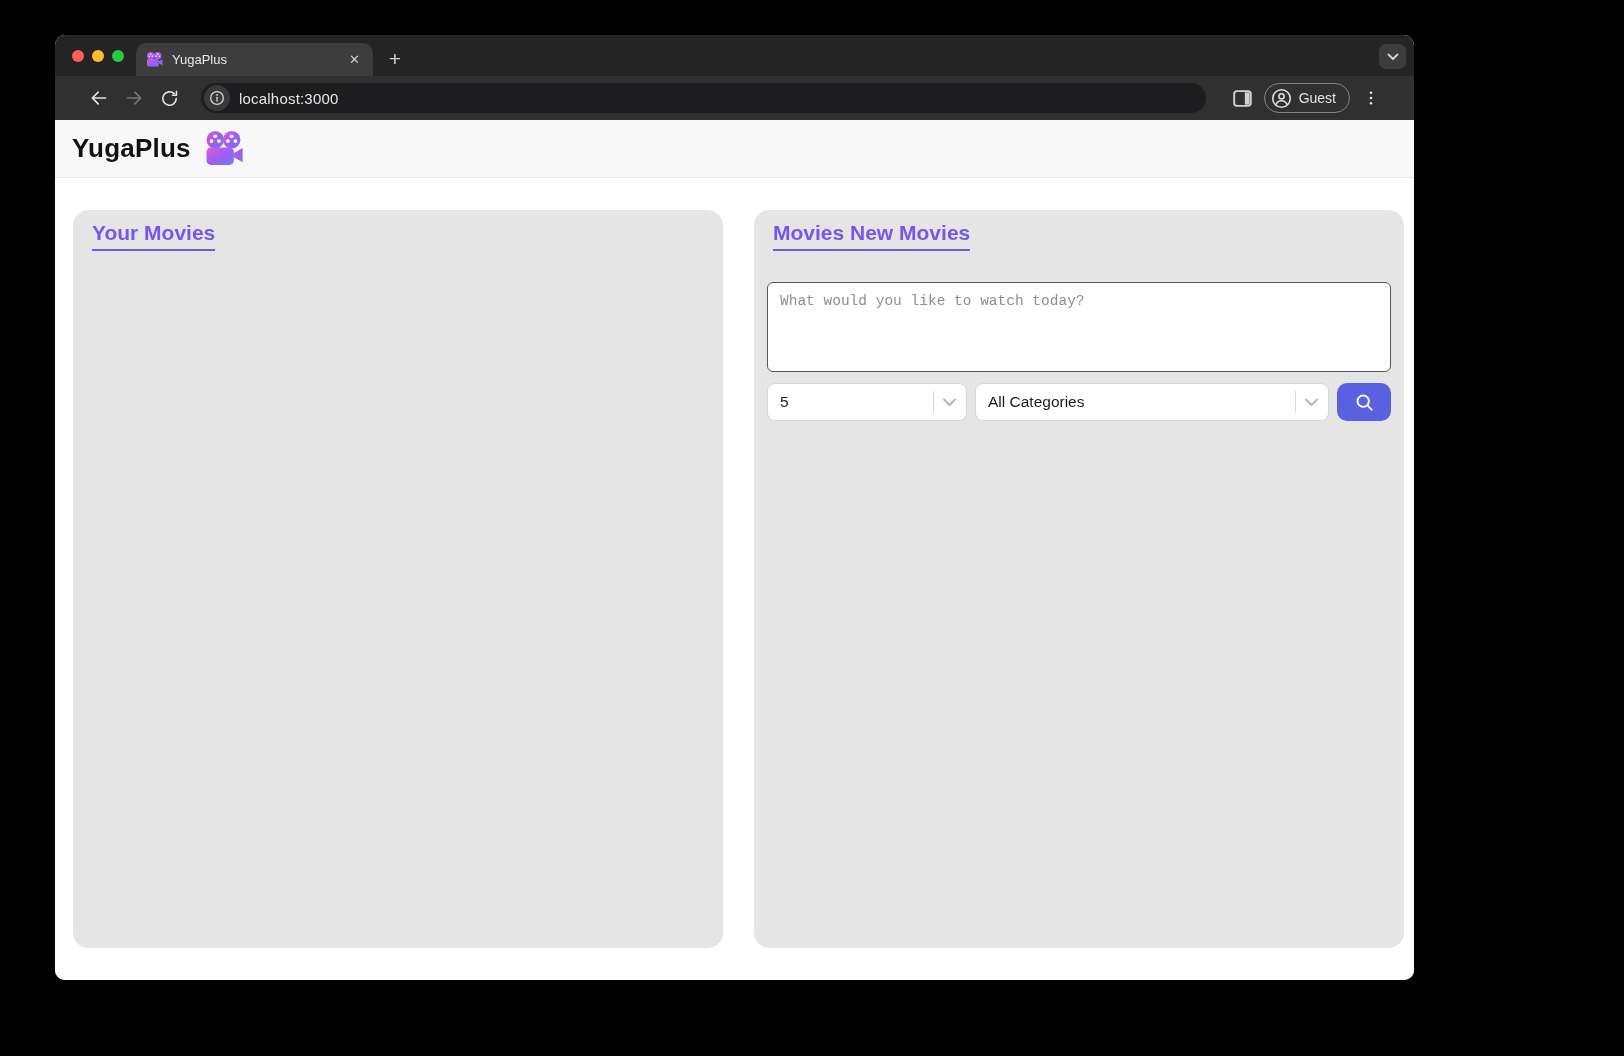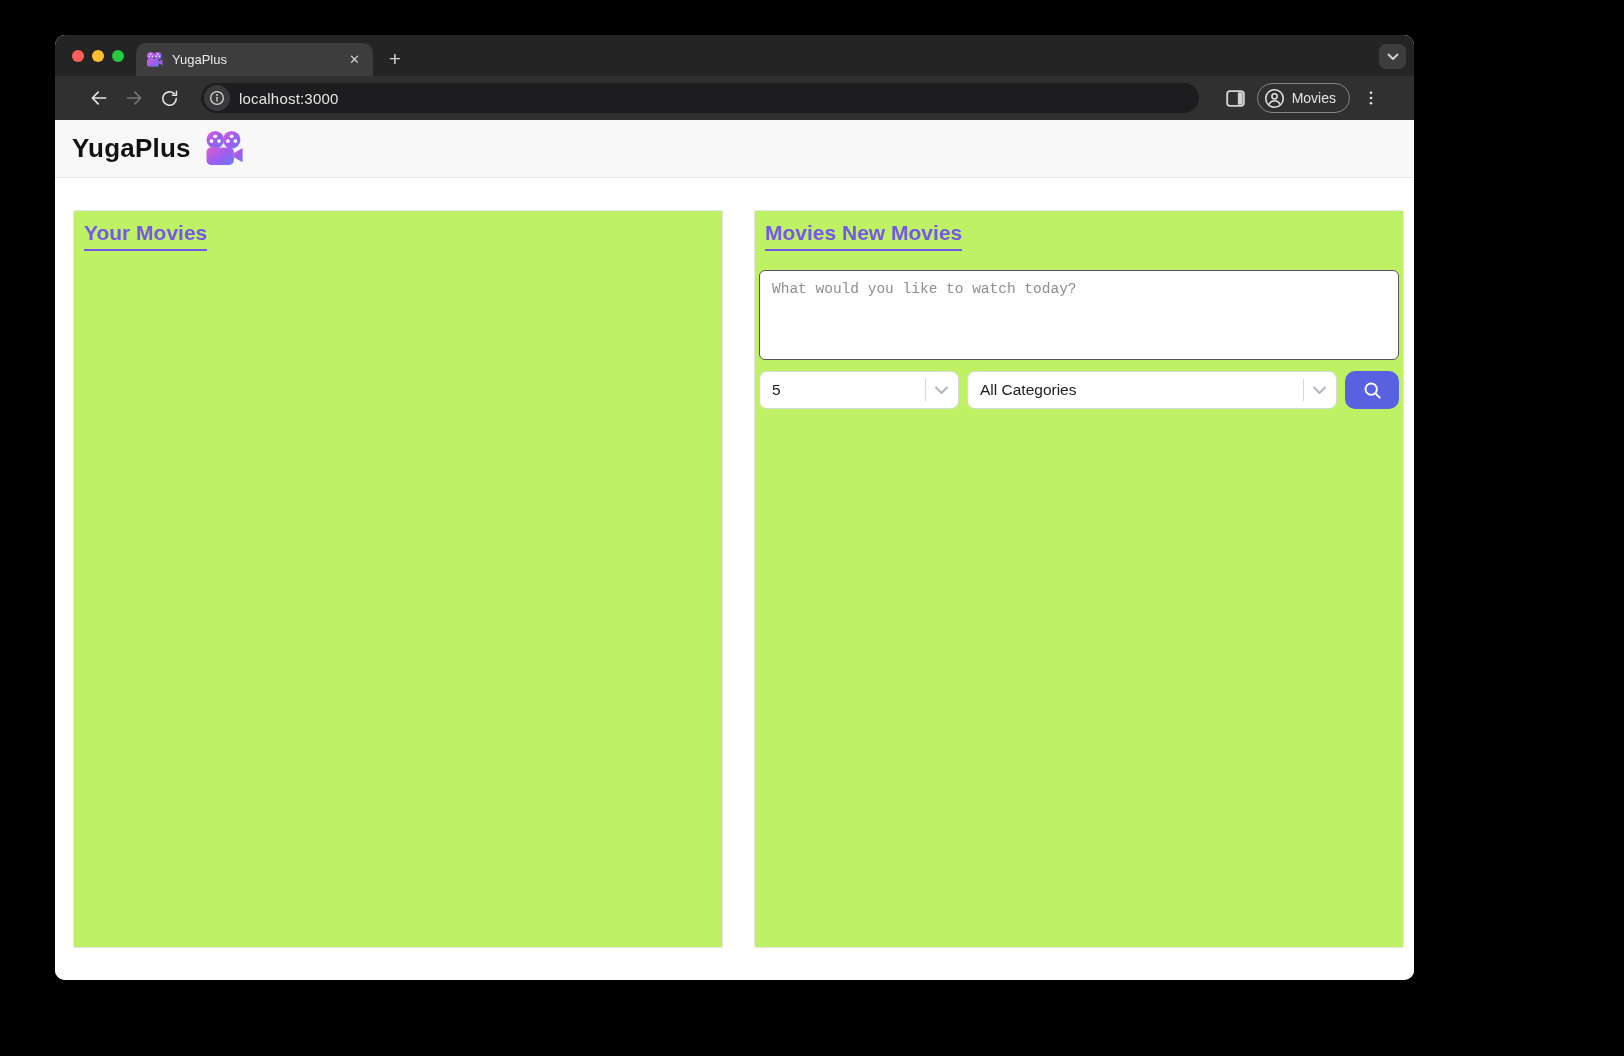--- a/index.html
+++ b/index.html
@@ -121,40 +121,40 @@
   
   .content {
     flex: 1;
     display: flex;
     gap: 31px;
     padding: 32px 10px 32px 18px;
   }
   .panel {
     flex: 1;
     border: 1px solid #e5e5e8;
-    border-radius: 2px;
+    border-radius: 15px;
     height: 738px;
-    padding: 0 4px;
-    background: #bef264;
+    padding: 0 12px;
+    background: #e5e5e5;
     overflow: hidden;
   }
   .panel-heading {
     display: inline-block;
     margin: 10px 0 0 6px;
     font-size: 21px;
     font-weight: 700;
     color: #7557e9;
     border-bottom: 2px solid #7557e9;
     padding-bottom: 4px;
   }
   .search-box {
     display: block;
     width: 100%;
     height: 90px;
-    margin-top: 19px;
+    margin-top: 31px;
     border: 1px solid #56565e;
     border-radius: 6px;
     padding: 10px 12px;
     resize: none;
     font-family: "Liberation Mono", "DejaVu Sans Mono", monospace;
     font-size: 14.5px;
     color: #333;
     background: #fff;
     outline: none;
   }
@@ -266,21 +266,21 @@
           <rect x="1.2" y="1.2" width="17.6" height="15.6" rx="3" fill="none" stroke="#d2d2d2" stroke-width="2"></rect>
           <rect x="12.5" y="2.5" width="5" height="13" fill="#d2d2d2"></rect>
         </svg>
     </div>
     <div class="guest-pill">
       <svg width="21" height="21" viewBox="0 0 24 24">
           <circle cx="12" cy="12" r="10" fill="none" stroke="#e0e0e0" stroke-width="1.8"></circle>
           <circle cx="12" cy="9.5" r="3" fill="none" stroke="#e0e0e0" stroke-width="1.8"></circle>
           <path d="M5.8 18.6c1.2-2.6 3.5-4 6.2-4s5 1.4 6.2 4" fill="none" stroke="#e0e0e0" stroke-width="1.8" stroke-linecap="round"></path>
         </svg>
-      <span>Movies</span>
+      <span>Guest</span>
     </div>
     <div class="toolbar-icon">
       <svg width="18" height="18" viewBox="0 0 24 24">
           <circle cx="12" cy="5" r="1.8" fill="#e0e0e0"></circle>
           <circle cx="12" cy="12" r="1.8" fill="#e0e0e0"></circle>
           <circle cx="12" cy="19" r="1.8" fill="#e0e0e0"></circle>
         </svg>
     </div>
   </div>
 

